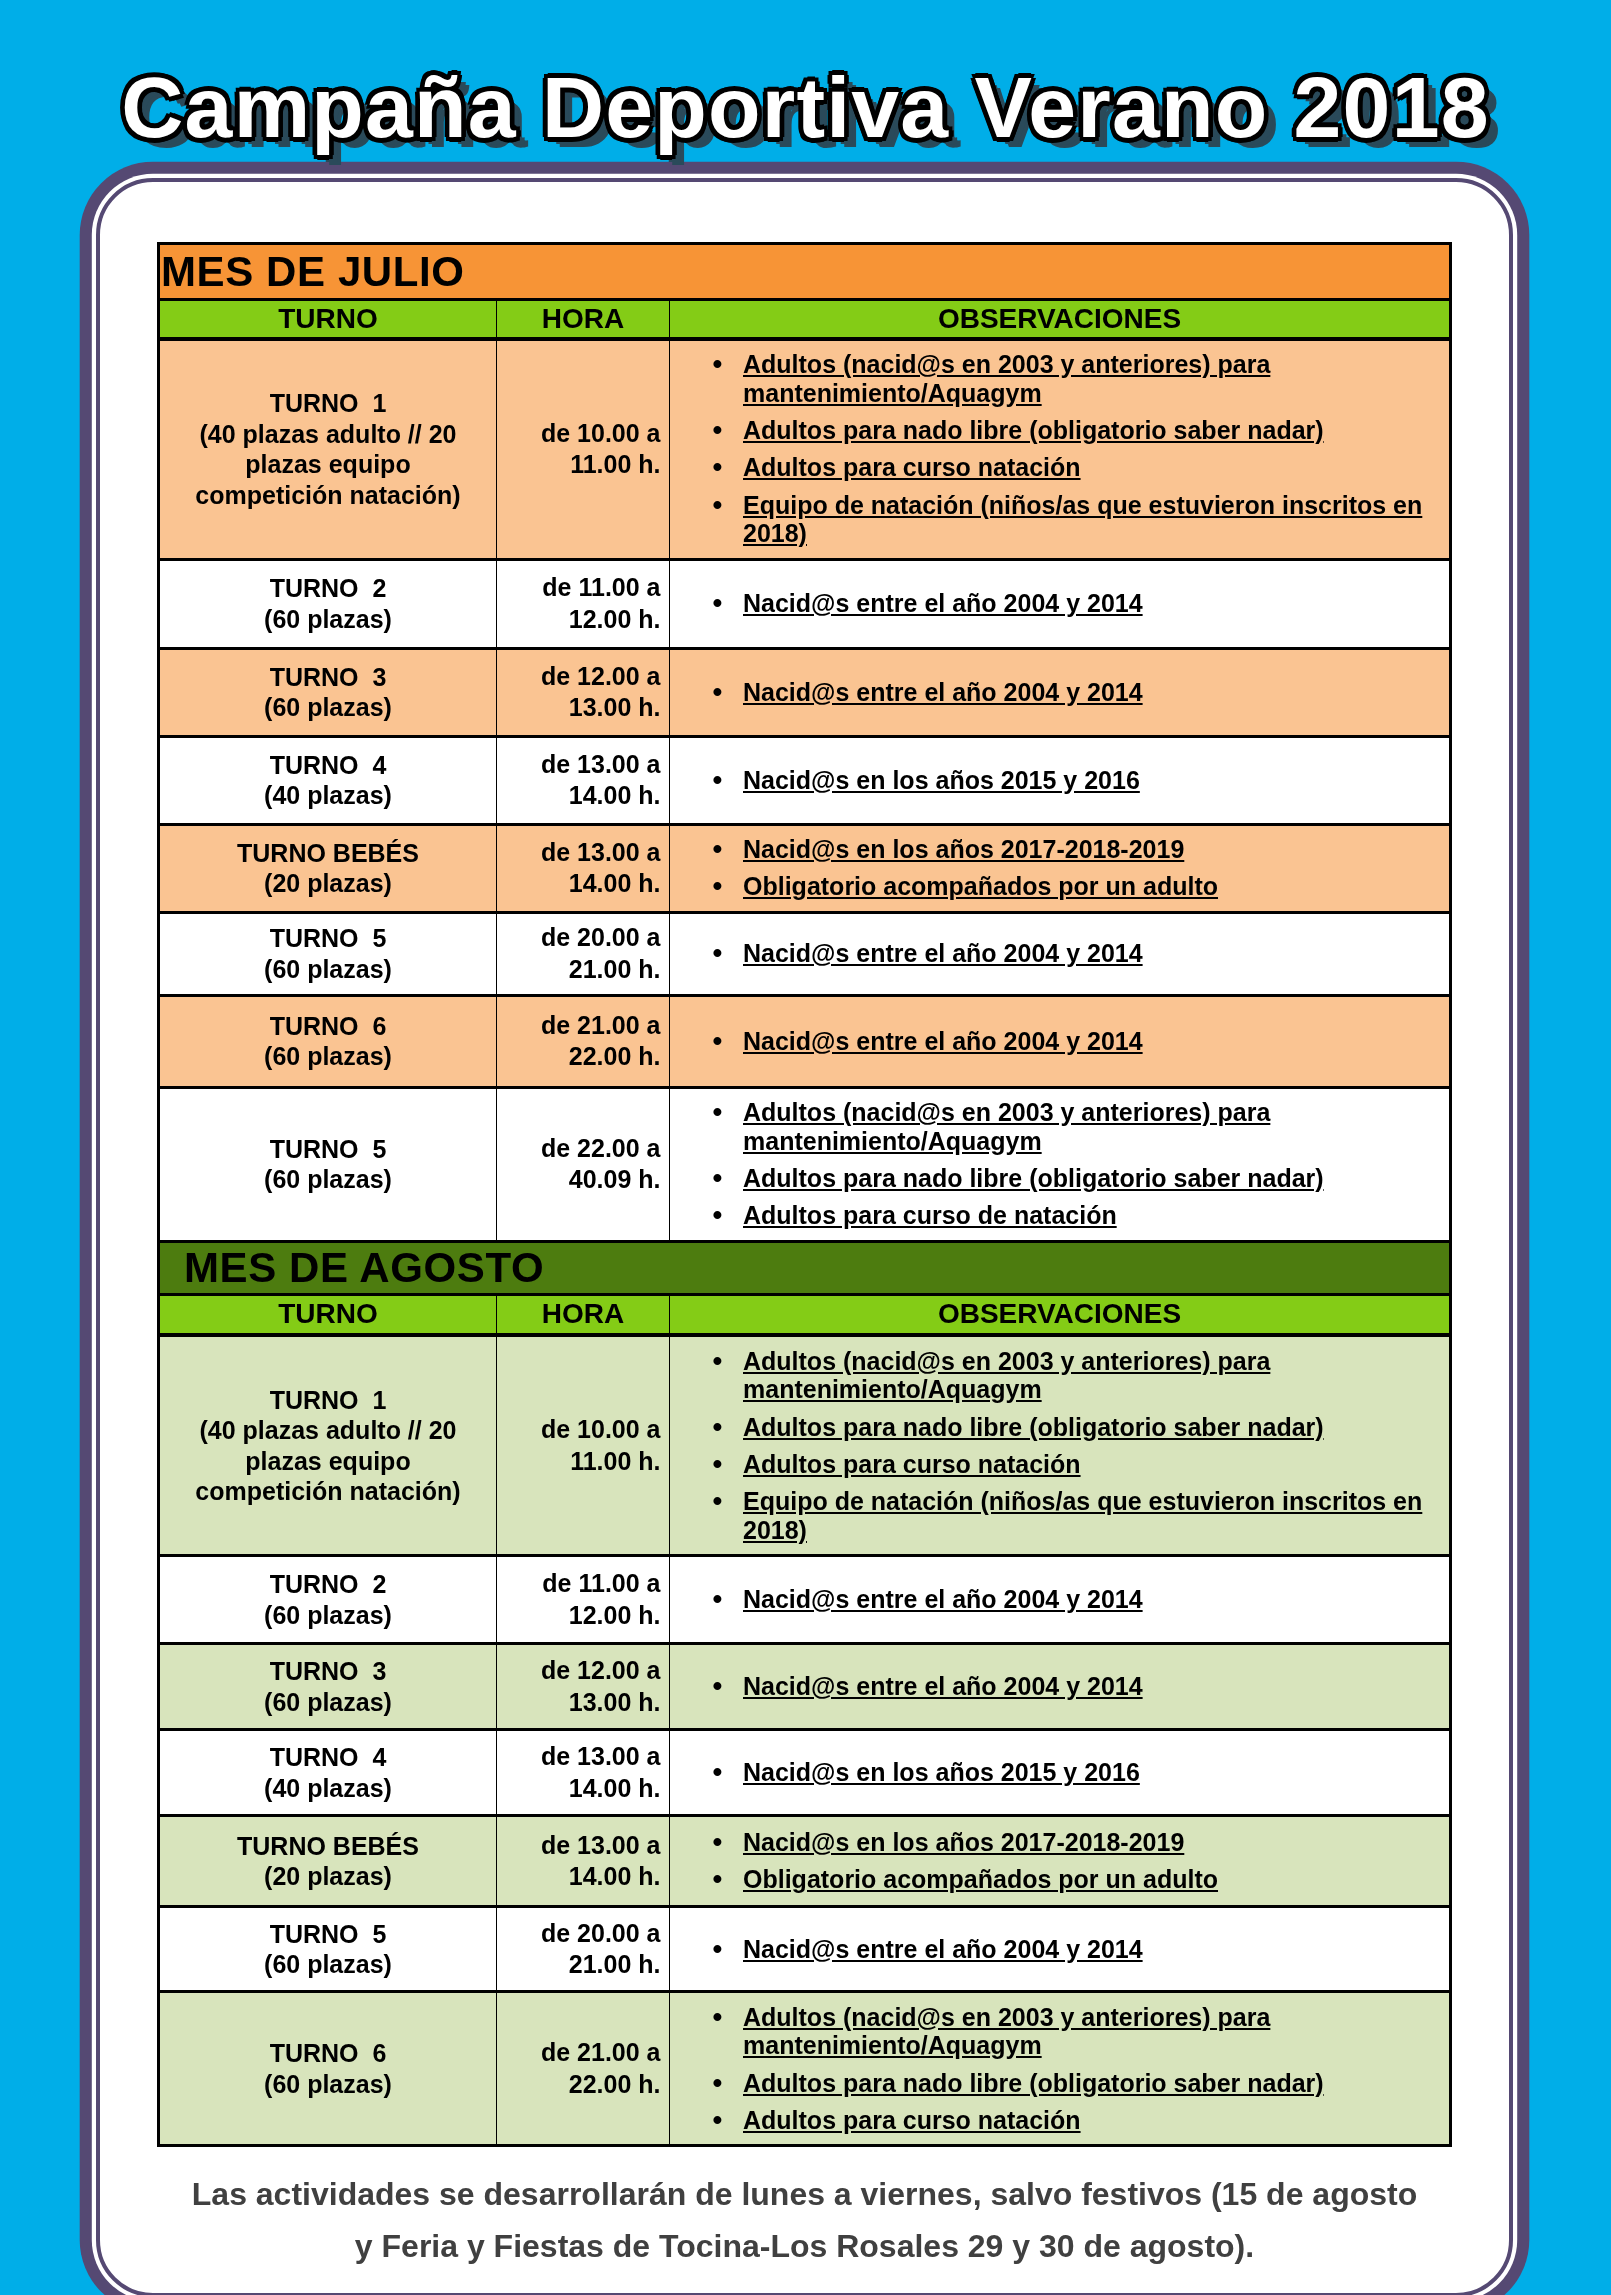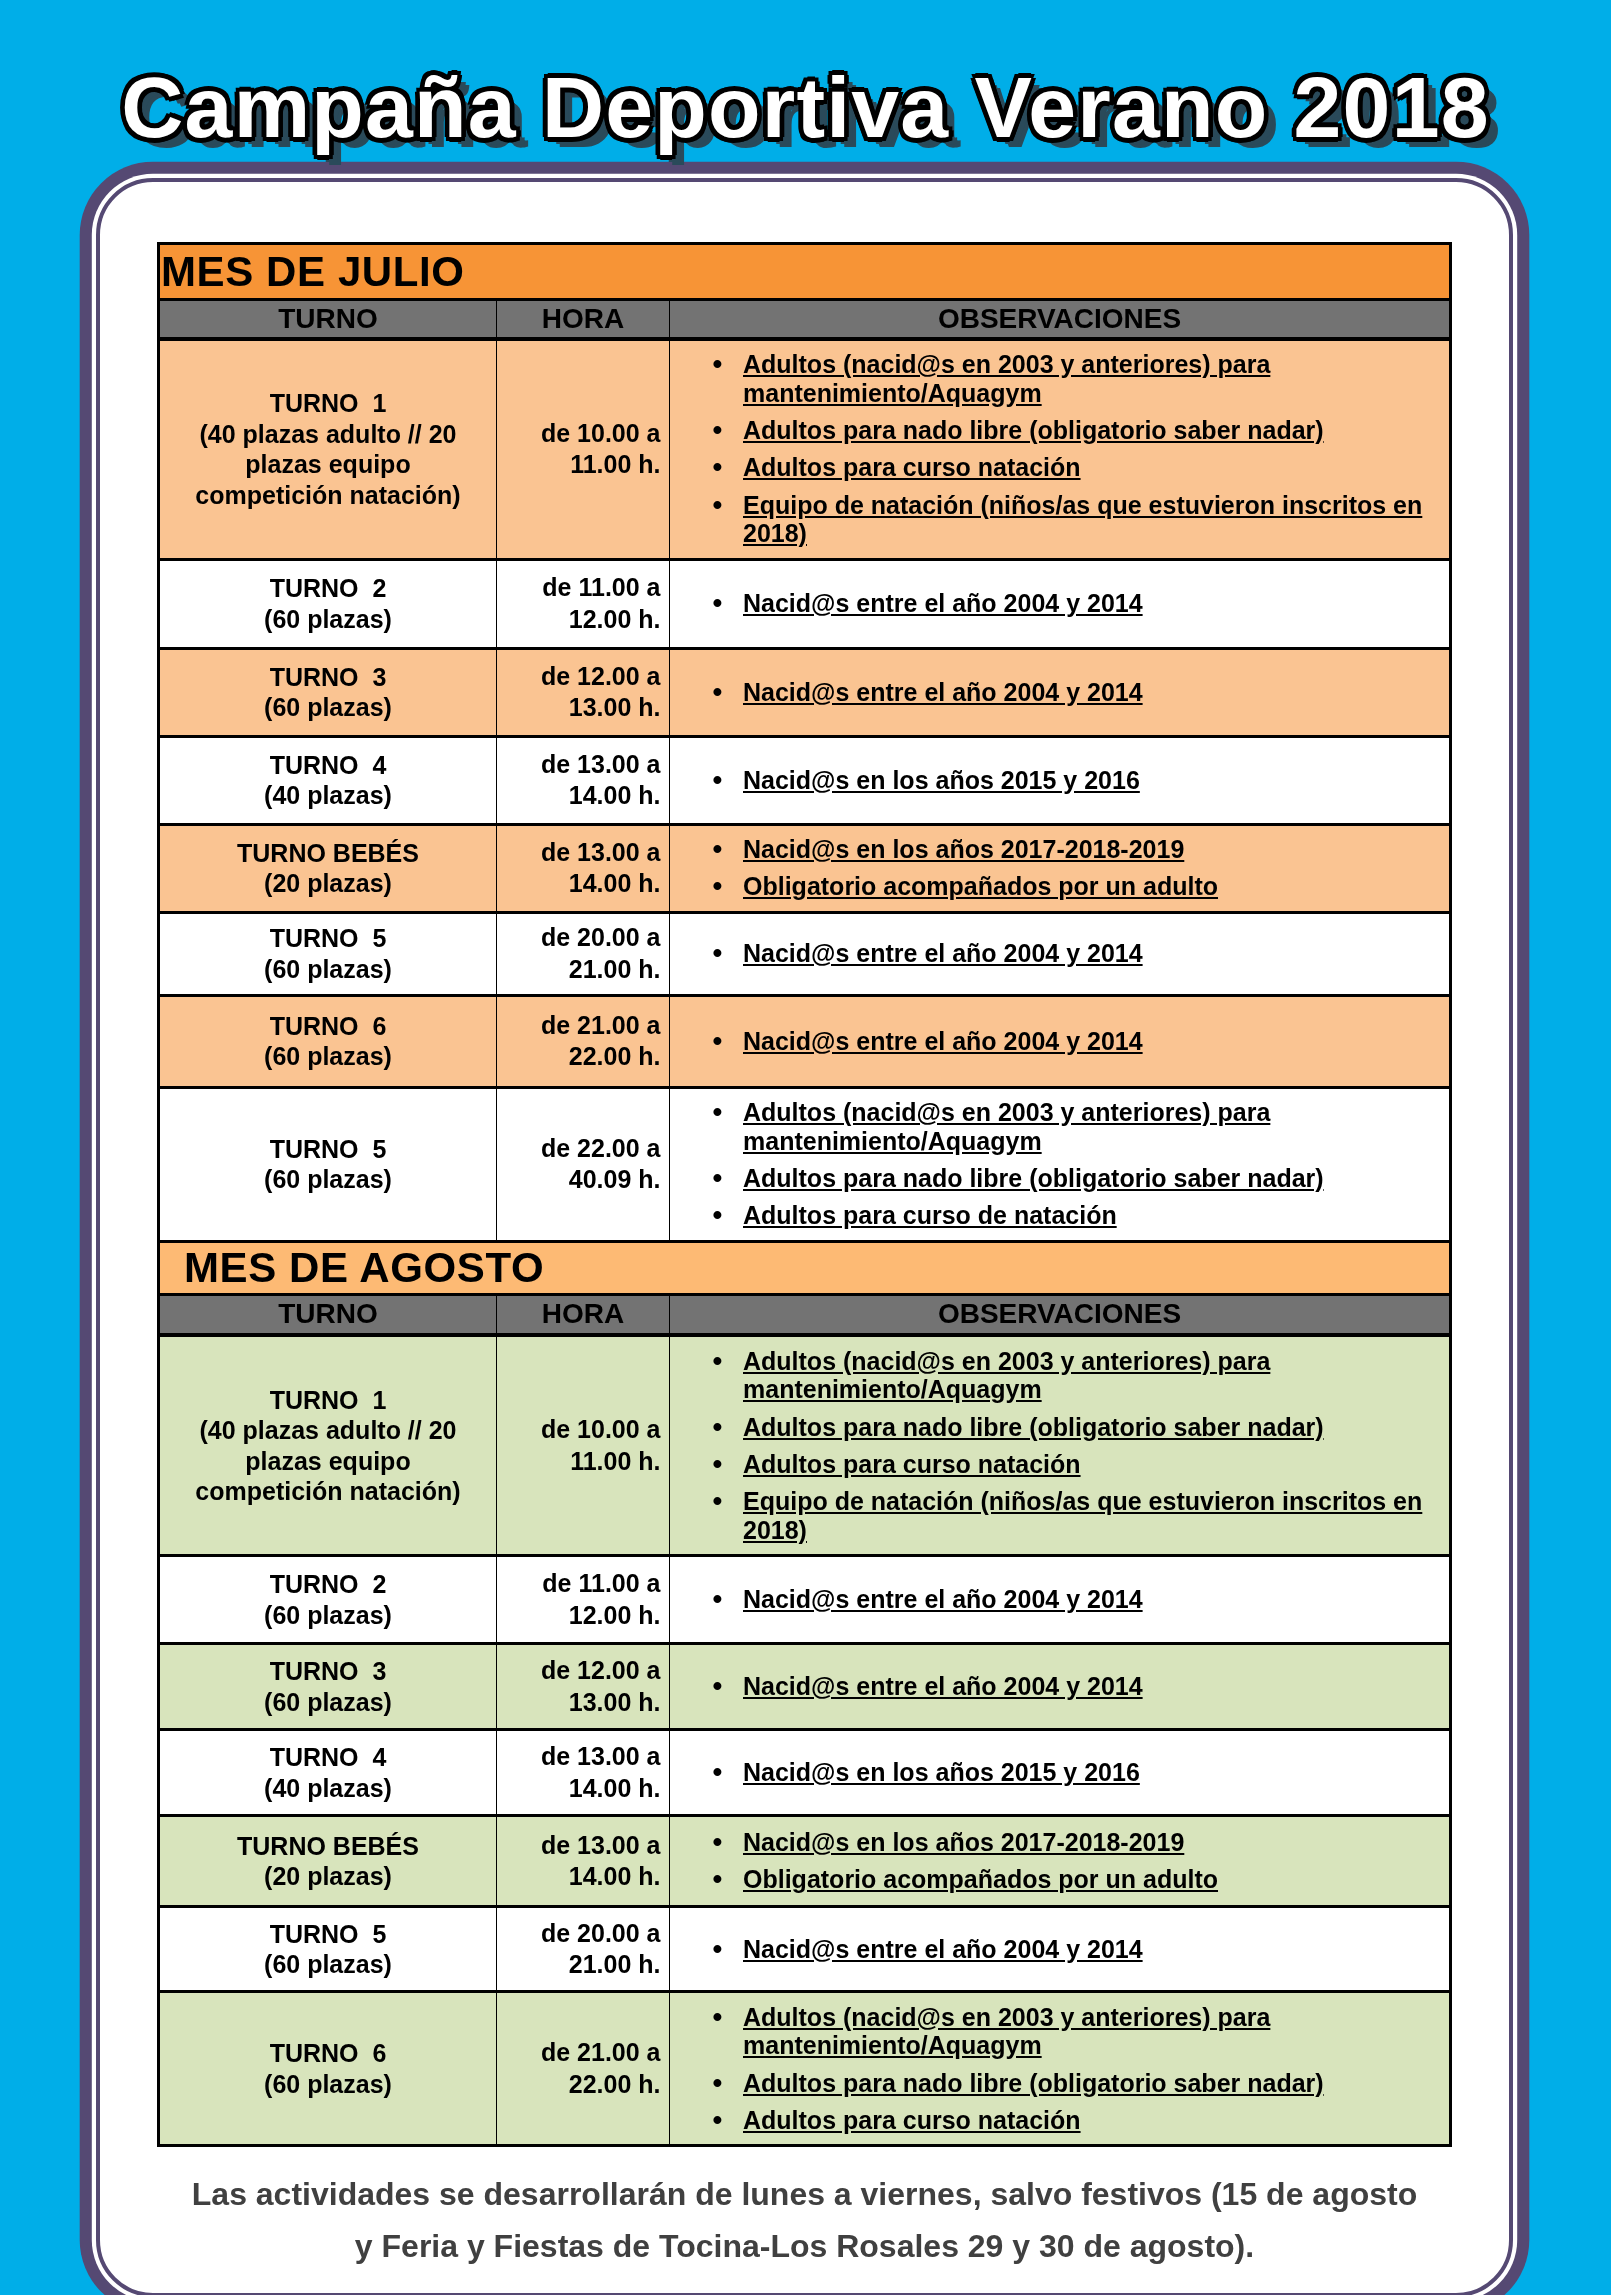--- a/index.html
+++ b/index.html
@@ -58,24 +58,24 @@
     vertical-align: middle;
   }
   table.sched { border: 3px solid #000; }
 
   td.section {
     text-align: left;
     font-size: 42px;
     letter-spacing: 0.6px;
   }
   .section-julio  { background: #F79436; }
-  .section-agosto { background: #fdba74; padding-left: 24px; }
+  .section-agosto { background: #4d7c0f; padding-left: 24px; }
 
   tr.cols td {
-    background: #737373;
+    background: #84cc16;
     text-align: center;
     font-size: 28px;
     border-bottom-width: 4.2px;
   }
 
   tr.shade-o td { background: #FAC492; }
   tr.shade-g td { background: #D8E4BC; }
 
   td.turno {
     text-align: center;

